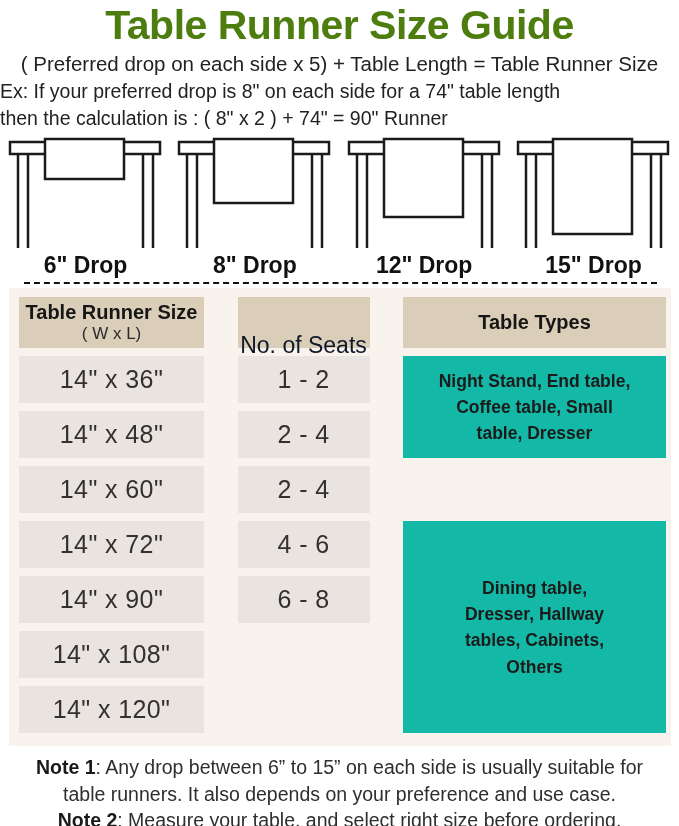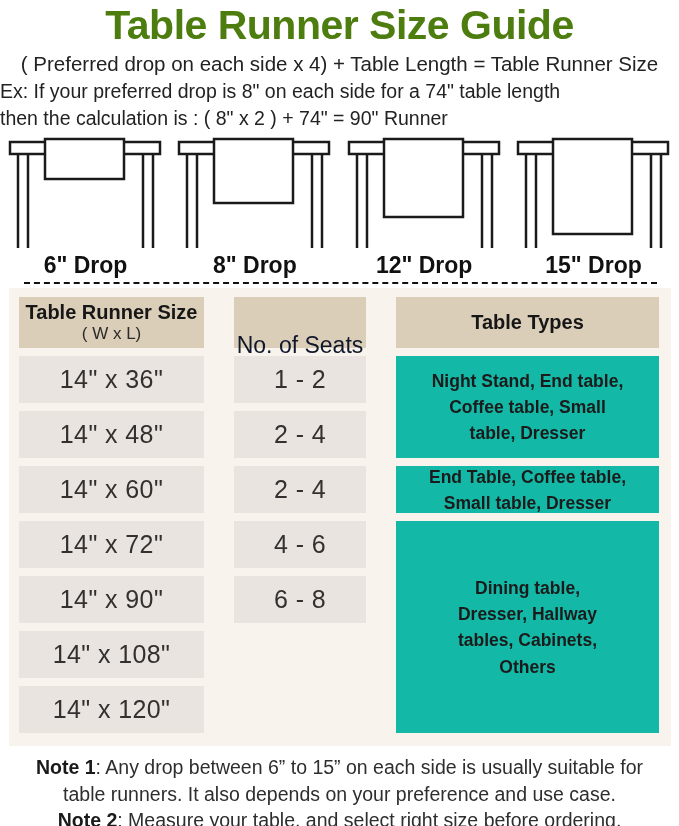--- a/index.html
+++ b/index.html
@@ -53,21 +53,21 @@
   }
   .dashed-divider {
     border-top: 2.5px dashed #111;
     margin: 3px 22px 0 24px;
     height: 0;
   }
   
   .panel {
     margin: 4px 8px 0 9px;
     background: #f8f3ed;
-    padding: 9px 12px 13px 10px;
+    padding: 9px 5px 13px 10px;
     box-sizing: border-box;
   }
   .grid {
     display: grid;
     grid-template-columns: 185px 132px 263px;
     grid-template-rows: 51px repeat(7, 47px);
     row-gap: 8px;
     justify-content: space-between;
   }
   .cell {
@@ -106,21 +106,21 @@
     color: #2e2e2e;
     padding: 0 2px;
   }
   .note { white-space: pre-line; }
   .note b { color: #1a1a1a; }
 </style>
 </head>
 <body>
 
 <div class="title">Table Runner Size Guide</div>
-<div class="formula">( Preferred drop on each side x 4) + Table Length = Table Runner Size</div>
+<div class="formula">( Preferred drop on each side x 5) + Table Length = Table Runner Size</div>
 <div class="ex-line">Ex: If your preferred drop is 8" on each side for a 74" table length</div>
 <div class="ex-line">then the calculation is : ( 8" x 2 ) + 74" = 90" Runner</div>
 
 <div class="illos">
 
   <div class="illo">
     <svg viewBox="0 0 169 112" width="169" height="112">
       <line x1="17" y1="16" x2="17" y2="111" stroke="#1a1a1a" stroke-width="2.5"></line>
       <line x1="27" y1="16" x2="27" y2="111" stroke="#1a1a1a" stroke-width="2.5"></line>
       <line x1="142" y1="16" x2="142" y2="111" stroke="#1a1a1a" stroke-width="2.5"></line>
@@ -220,24 +220,20 @@
         <span class="val">4 - 6</span>
       </div>
     <div class="cell body12" style="grid-column:2;grid-row:6">
         <span class="val">6 - 8</span>
       </div>
 
     <div class="cell body3" style="grid-column:3;grid-row:2 / span 2">
         <span class="types-text">Night Stand, End table,
 Coffee table, Small
 table, Dresser</span>
-      </div>
-    <div class="cell body3" style="grid-column:3;grid-row:4">
-        <span class="types-text">End Table, Coffee table,
-Small table, Dresser</span>
       </div>
     <div class="cell body3" style="grid-column:3;grid-row:5 / span 4">
         <span class="types-text">Dining table,
 Dresser, Hallway
 tables, Cabinets,
 Others</span>
       </div>
 
   </div>
 </div>

